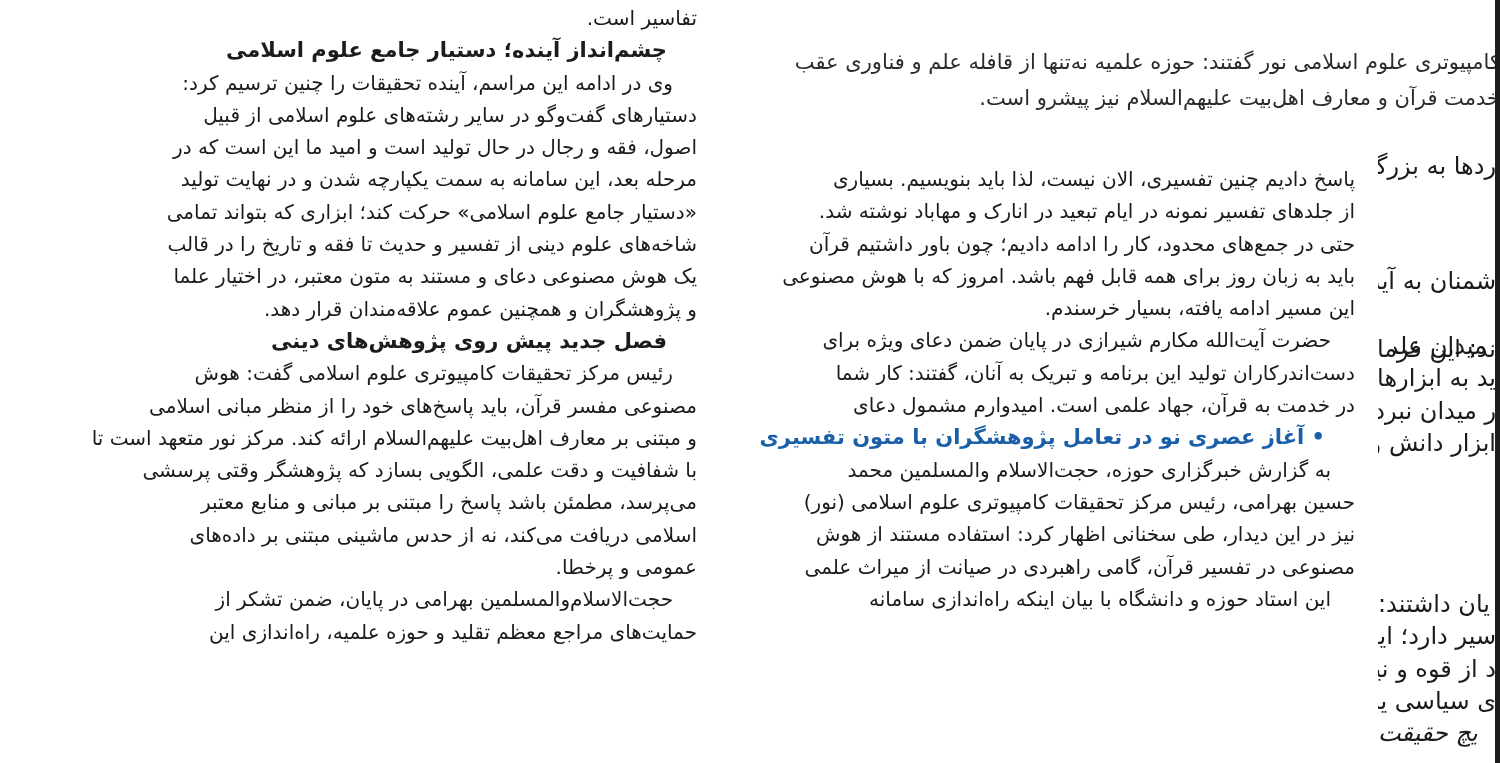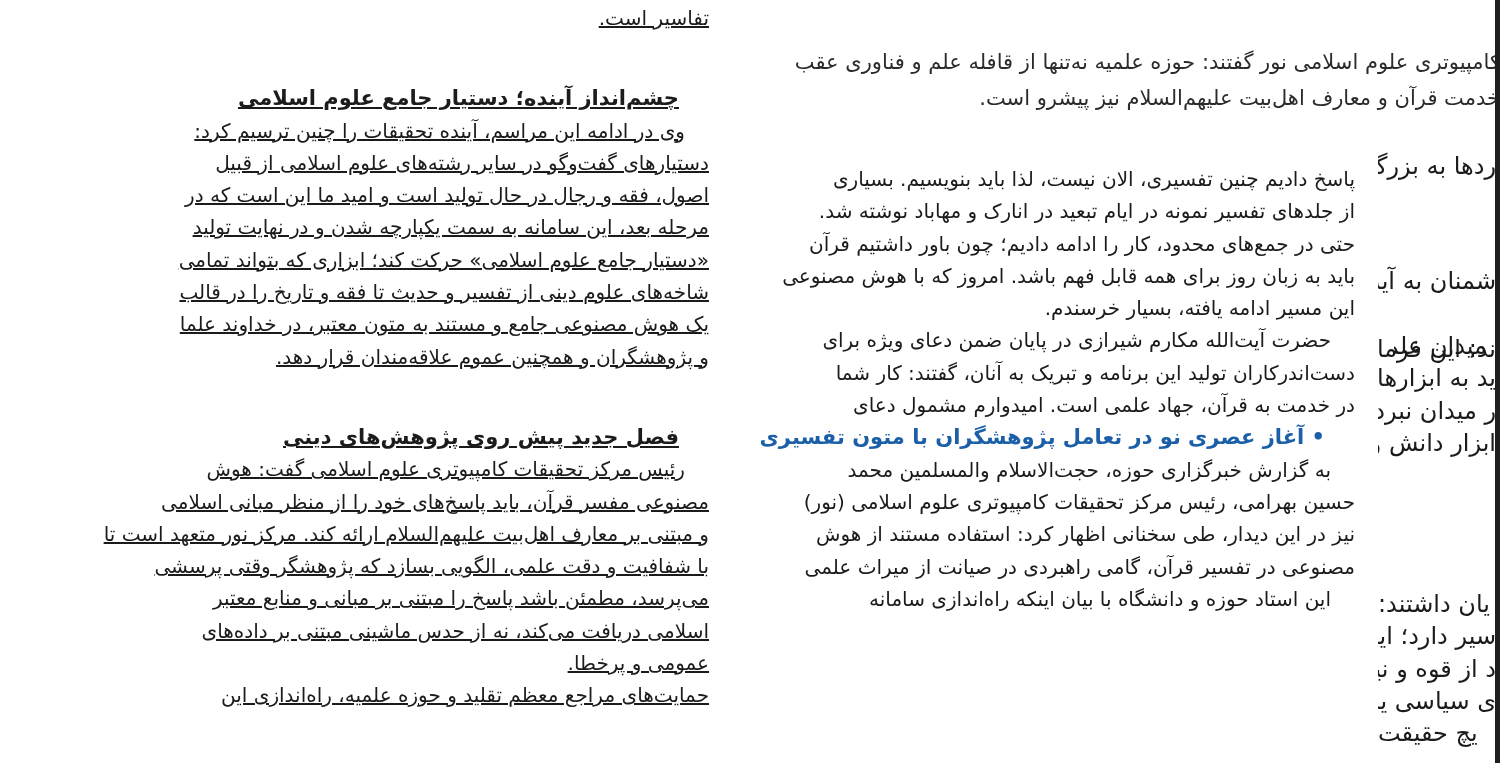--- a/index.html
+++ b/index.html
@@ -6,49 +6,50 @@
   body {
     width:1500px; height:763px; overflow:hidden; position:relative;
     background:#ffffff; color:#1b1b1b;
     font-family:"DejaVu Sans", sans-serif;
   }
   .col { position:absolute; direction:rtl; text-align:justify; text-align-last:right; }
   .col-left { left:82px; top:0; width:628px; }
   .col-mid  { left:735px; top:0; width:620px; }
   .line { display:block; white-space:nowrap; overflow:hidden; height:32.3px; line-height:32.3px; font-size:20px; }
   .lead { font-family:"DejaVu Sans", sans-serif; font-size:21px; color:#2b2b2b; white-space:nowrap; position:absolute; right:0; }
-  .h-black { font-weight:bold; font-size:21px; color:#1c1c1c; text-align:right; text-align-last:right; padding-right:30px;margin-top:48px; }
+  .h-black { font-weight:bold; font-size:21px; color:#1c1c1c; text-align:right; text-align-last:right; padding-right:30px; }
   .h-blue  { font-weight:bold; font-size:21px; color:#1a5fa8; text-align:right; text-align-last:right; padding-right:30px; }
   .indent { padding-right:24px; }
   .edge-bar { position:absolute; right:0; top:0; width:5px; height:763px; background:#1e1e1e; }
   .right-clip { position:absolute; left:1378px; width:118px; overflow:hidden; direction:rtl; font-size:24px; white-space:nowrap; height:32px; line-height:32px; text-align:left; }
 </style>
 </head>
 <body>
 
 <div class="col col-left">
-  <div style="position:absolute; right:1px; top:2px; width:628px;text-decoration:underline;">
+  <div style="position:absolute; right:13px; top:2px; width:628px;">
     <span class="line">تفاسیر است.</span>
     <span class="line h-black">چشم‌انداز آینده؛ دستیار جامع علوم اسلامی</span>
     <span class="line indent">وی در ادامه این مراسم، آینده تحقیقات را چنین ترسیم کرد:</span>
     <span class="line">دستیارهای گفت‌وگو در سایر رشته‌های علوم اسلامی از قبیل</span>
     <span class="line">اصول، فقه و رجال در حال تولید است و امید ما این است که در</span>
     <span class="line">مرحله بعد، این سامانه به سمت یکپارچه شدن و در نهایت تولید</span>
     <span class="line">«دستیار جامع علوم اسلامی» حرکت کند؛ ابزاری که بتواند تمامی</span>
     <span class="line">شاخه‌های علوم دینی از تفسیر و حدیث تا فقه و تاریخ را در قالب</span>
-    <span class="line">یک هوش مصنوعی جامع و مستند به متون معتبر، در خداوند علما</span>
+    <span class="line">یک هوش مصنوعی دعای و مستند به متون معتبر، در اختیار علما</span>
     <span class="line">و پژوهشگران و همچنین عموم علاقه‌مندان قرار دهد.</span>
     <span class="line h-black">فصل جدید پیش روی پژوهش‌های دینی</span>
     <span class="line indent">رئیس مرکز تحقیقات کامپیوتری علوم اسلامی گفت: هوش</span>
     <span class="line">مصنوعی مفسر قرآن، باید پاسخ‌های خود را از منظر مبانی اسلامی</span>
     <span class="line">و مبتنی بر معارف اهل‌بیت علیهم‌السلام ارائه کند. مرکز نور متعهد است تا</span>
     <span class="line">با شفافیت و دقت علمی، الگویی بسازد که پژوهشگر وقتی پرسشی</span>
     <span class="line">می‌پرسد، مطمئن باشد پاسخ را مبتنی بر مبانی و منابع معتبر</span>
     <span class="line">اسلامی دریافت می‌کند، نه از حدس ماشینی مبتنی بر داده‌های</span>
     <span class="line">عمومی و پرخطا.</span>
+    <span class="line indent">حجت‌الاسلام‌والمسلمین بهرامی در پایان، ضمن تشکر از</span>
     <span class="line">حمایت‌های مراجع معظم تقلید و حوزه علمیه، راه‌اندازی این</span>
   </div>
 </div>
 
 <div class="col col-mid">
   <div style="position:absolute; right:-145px; top:50px; width:770px; height:70px; overflow:hidden;">
     <span class="lead" style="top:0;">کامپیوتری علوم اسلامی نور گفتند: حوزه علمیه نه‌تنها از قافله علم و فناوری عقب</span>
     <span class="lead" style="top:36px;">خدمت قرآن و معارف اهل‌بیت علیهم‌السلام نیز پیشرو است.</span>
   </div>
   <div style="position:absolute; right:0; top:163px; width:620px;">
@@ -74,16 +75,16 @@
   <span class="right-clip" style="top:265px;">شمنان به آیه</span>
   <span class="right-clip" style="top:298px;margin-top:35px;">ند: این فرمان</span>
   <span class="right-clip" style="top:330px;margin-left:16px;">ل میدان علم</span>
   <span class="right-clip" style="top:362px;">ید به ابزارهای</span>
   <span class="right-clip" style="top:395px;">ر میدان نبرد</span>
   <span class="right-clip" style="top:427px;">ابزار دانش و</span>
   <span class="right-clip" style="top:588px;">یان داشتند:</span>
   <span class="right-clip" style="top:620px;">سیر دارد؛ این</span>
   <span class="right-clip" style="top:653px;">د از قوه و نیرو</span>
   <span class="right-clip" style="top:685px;">ی سیاسی یا</span>
-  <span class="right-clip" style="top:717px;">یچ حقیقت</span>
+  <span class="right-clip" style="top:717px;font-style:italic;">یچ حقیقت</span>
 </div>
 
 <div class="edge-bar"></div>
 
 </body></html>

